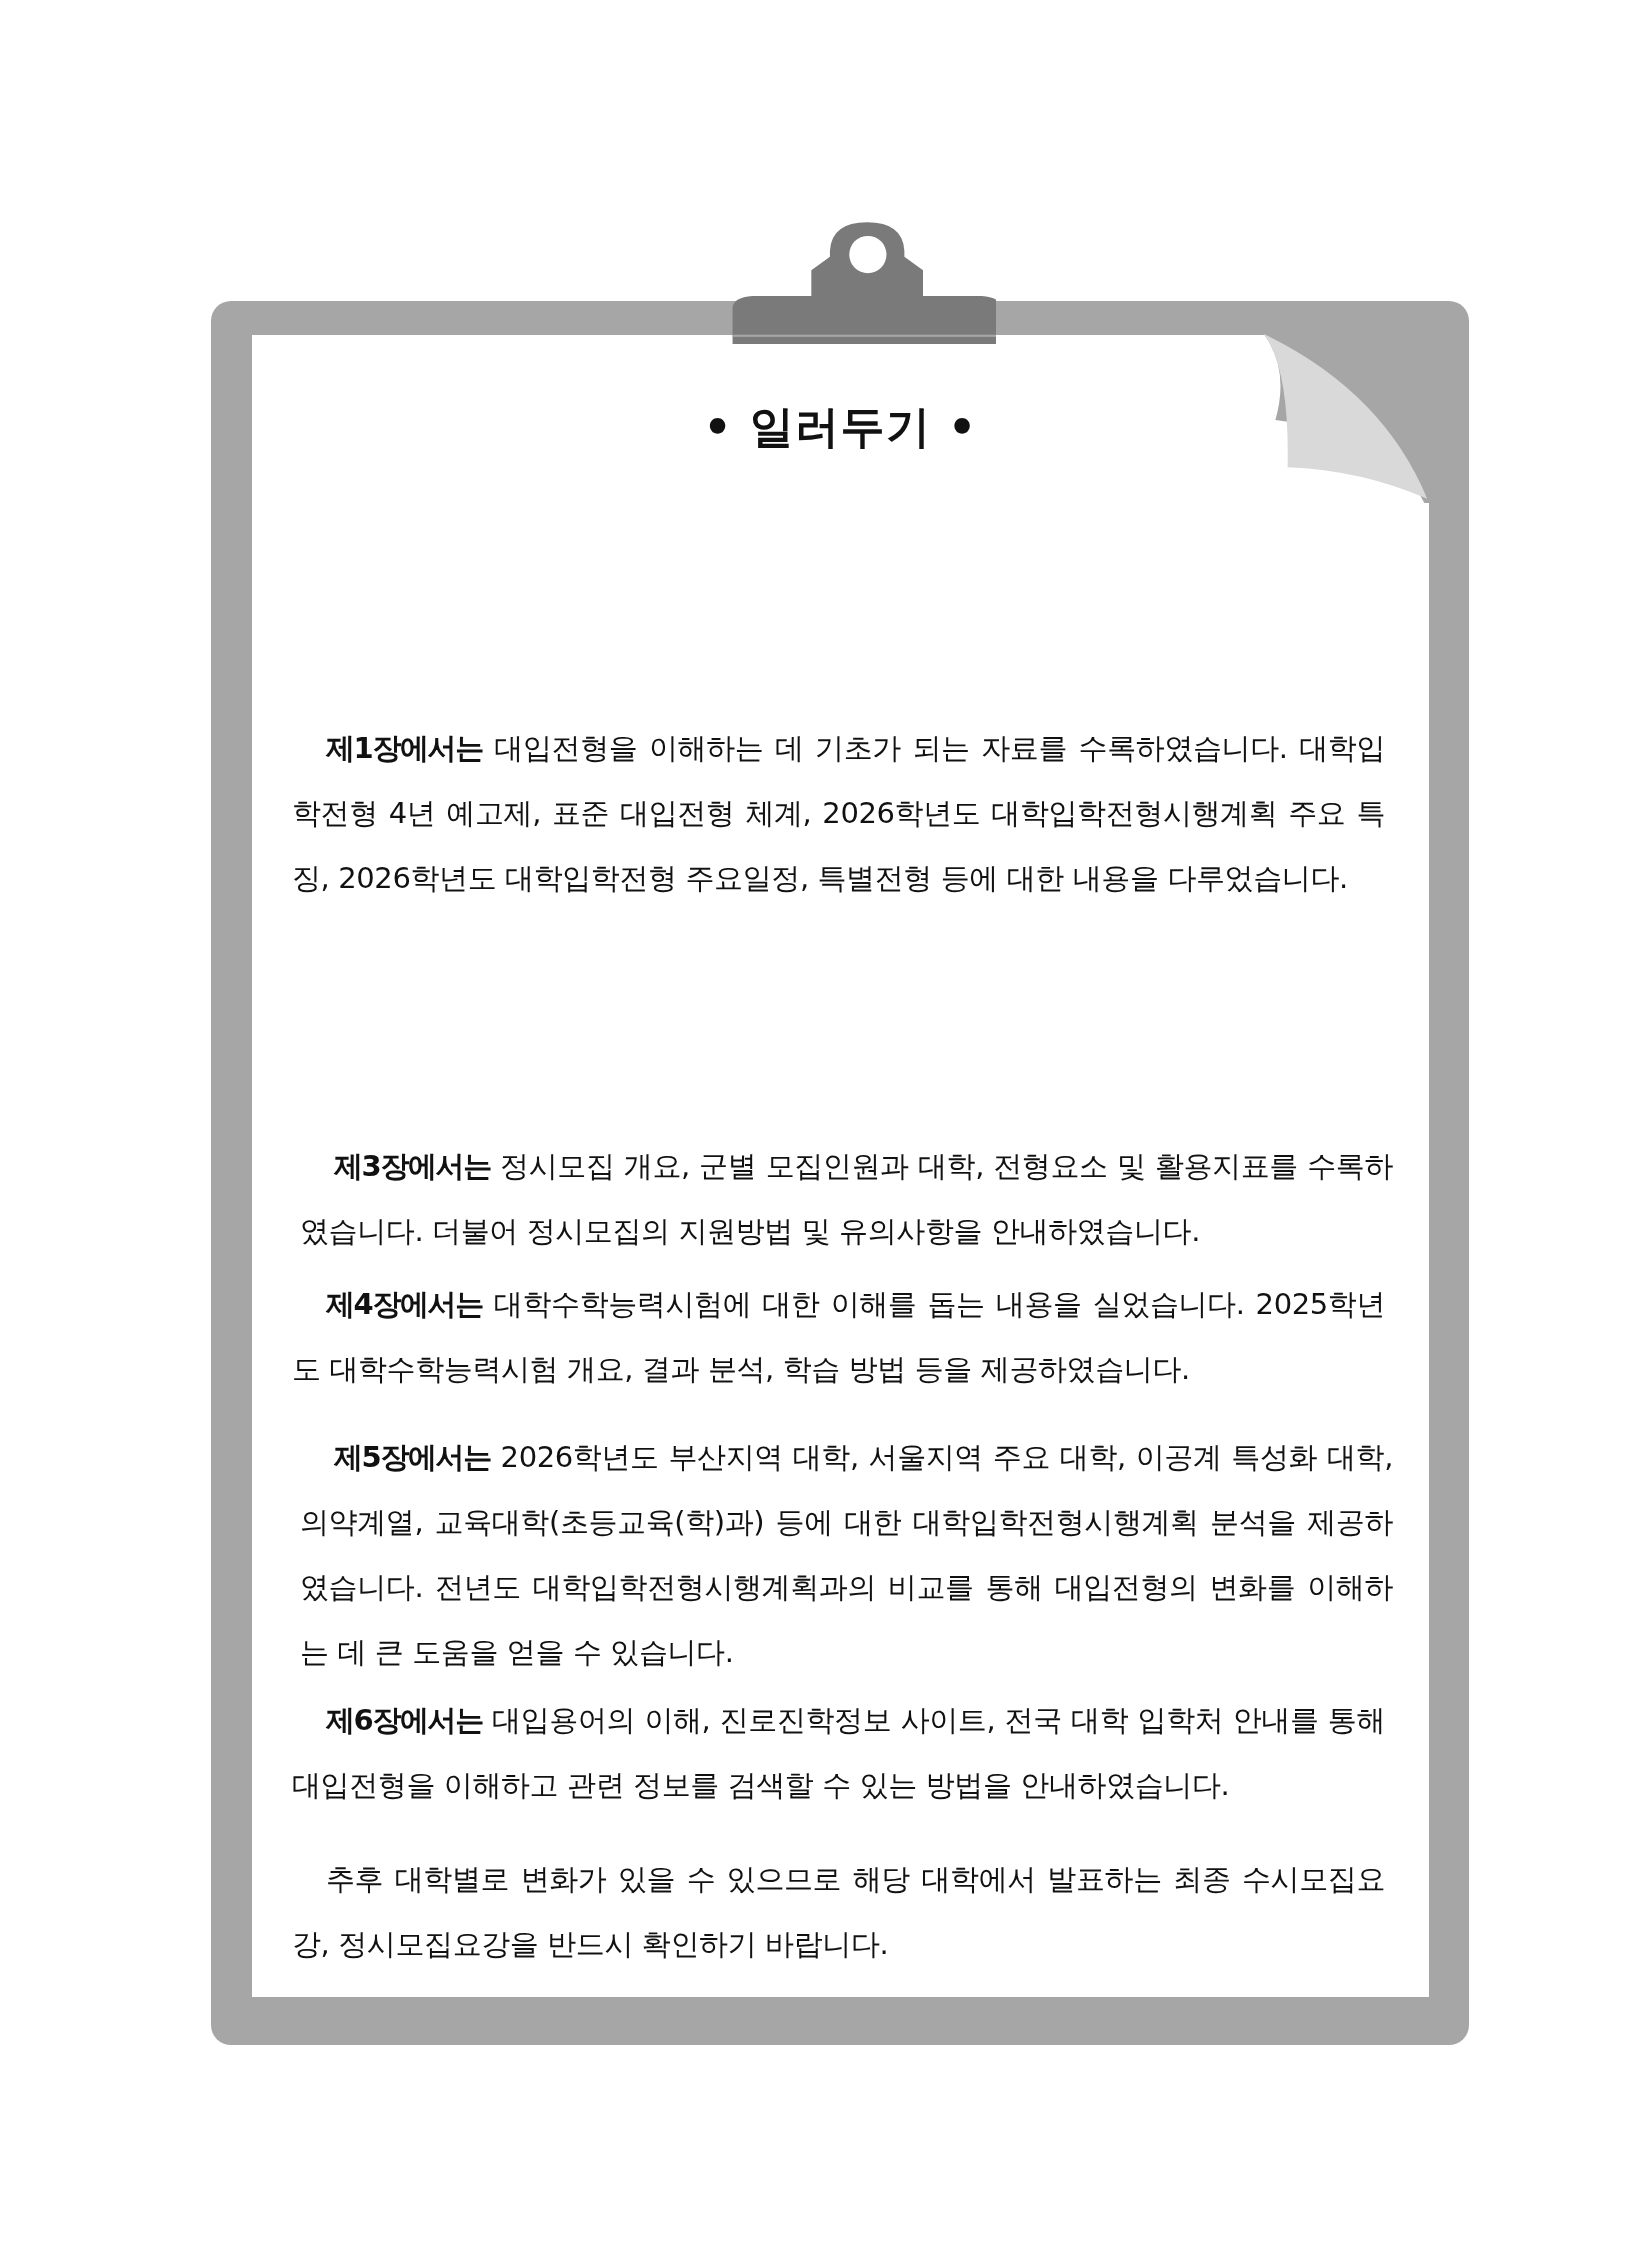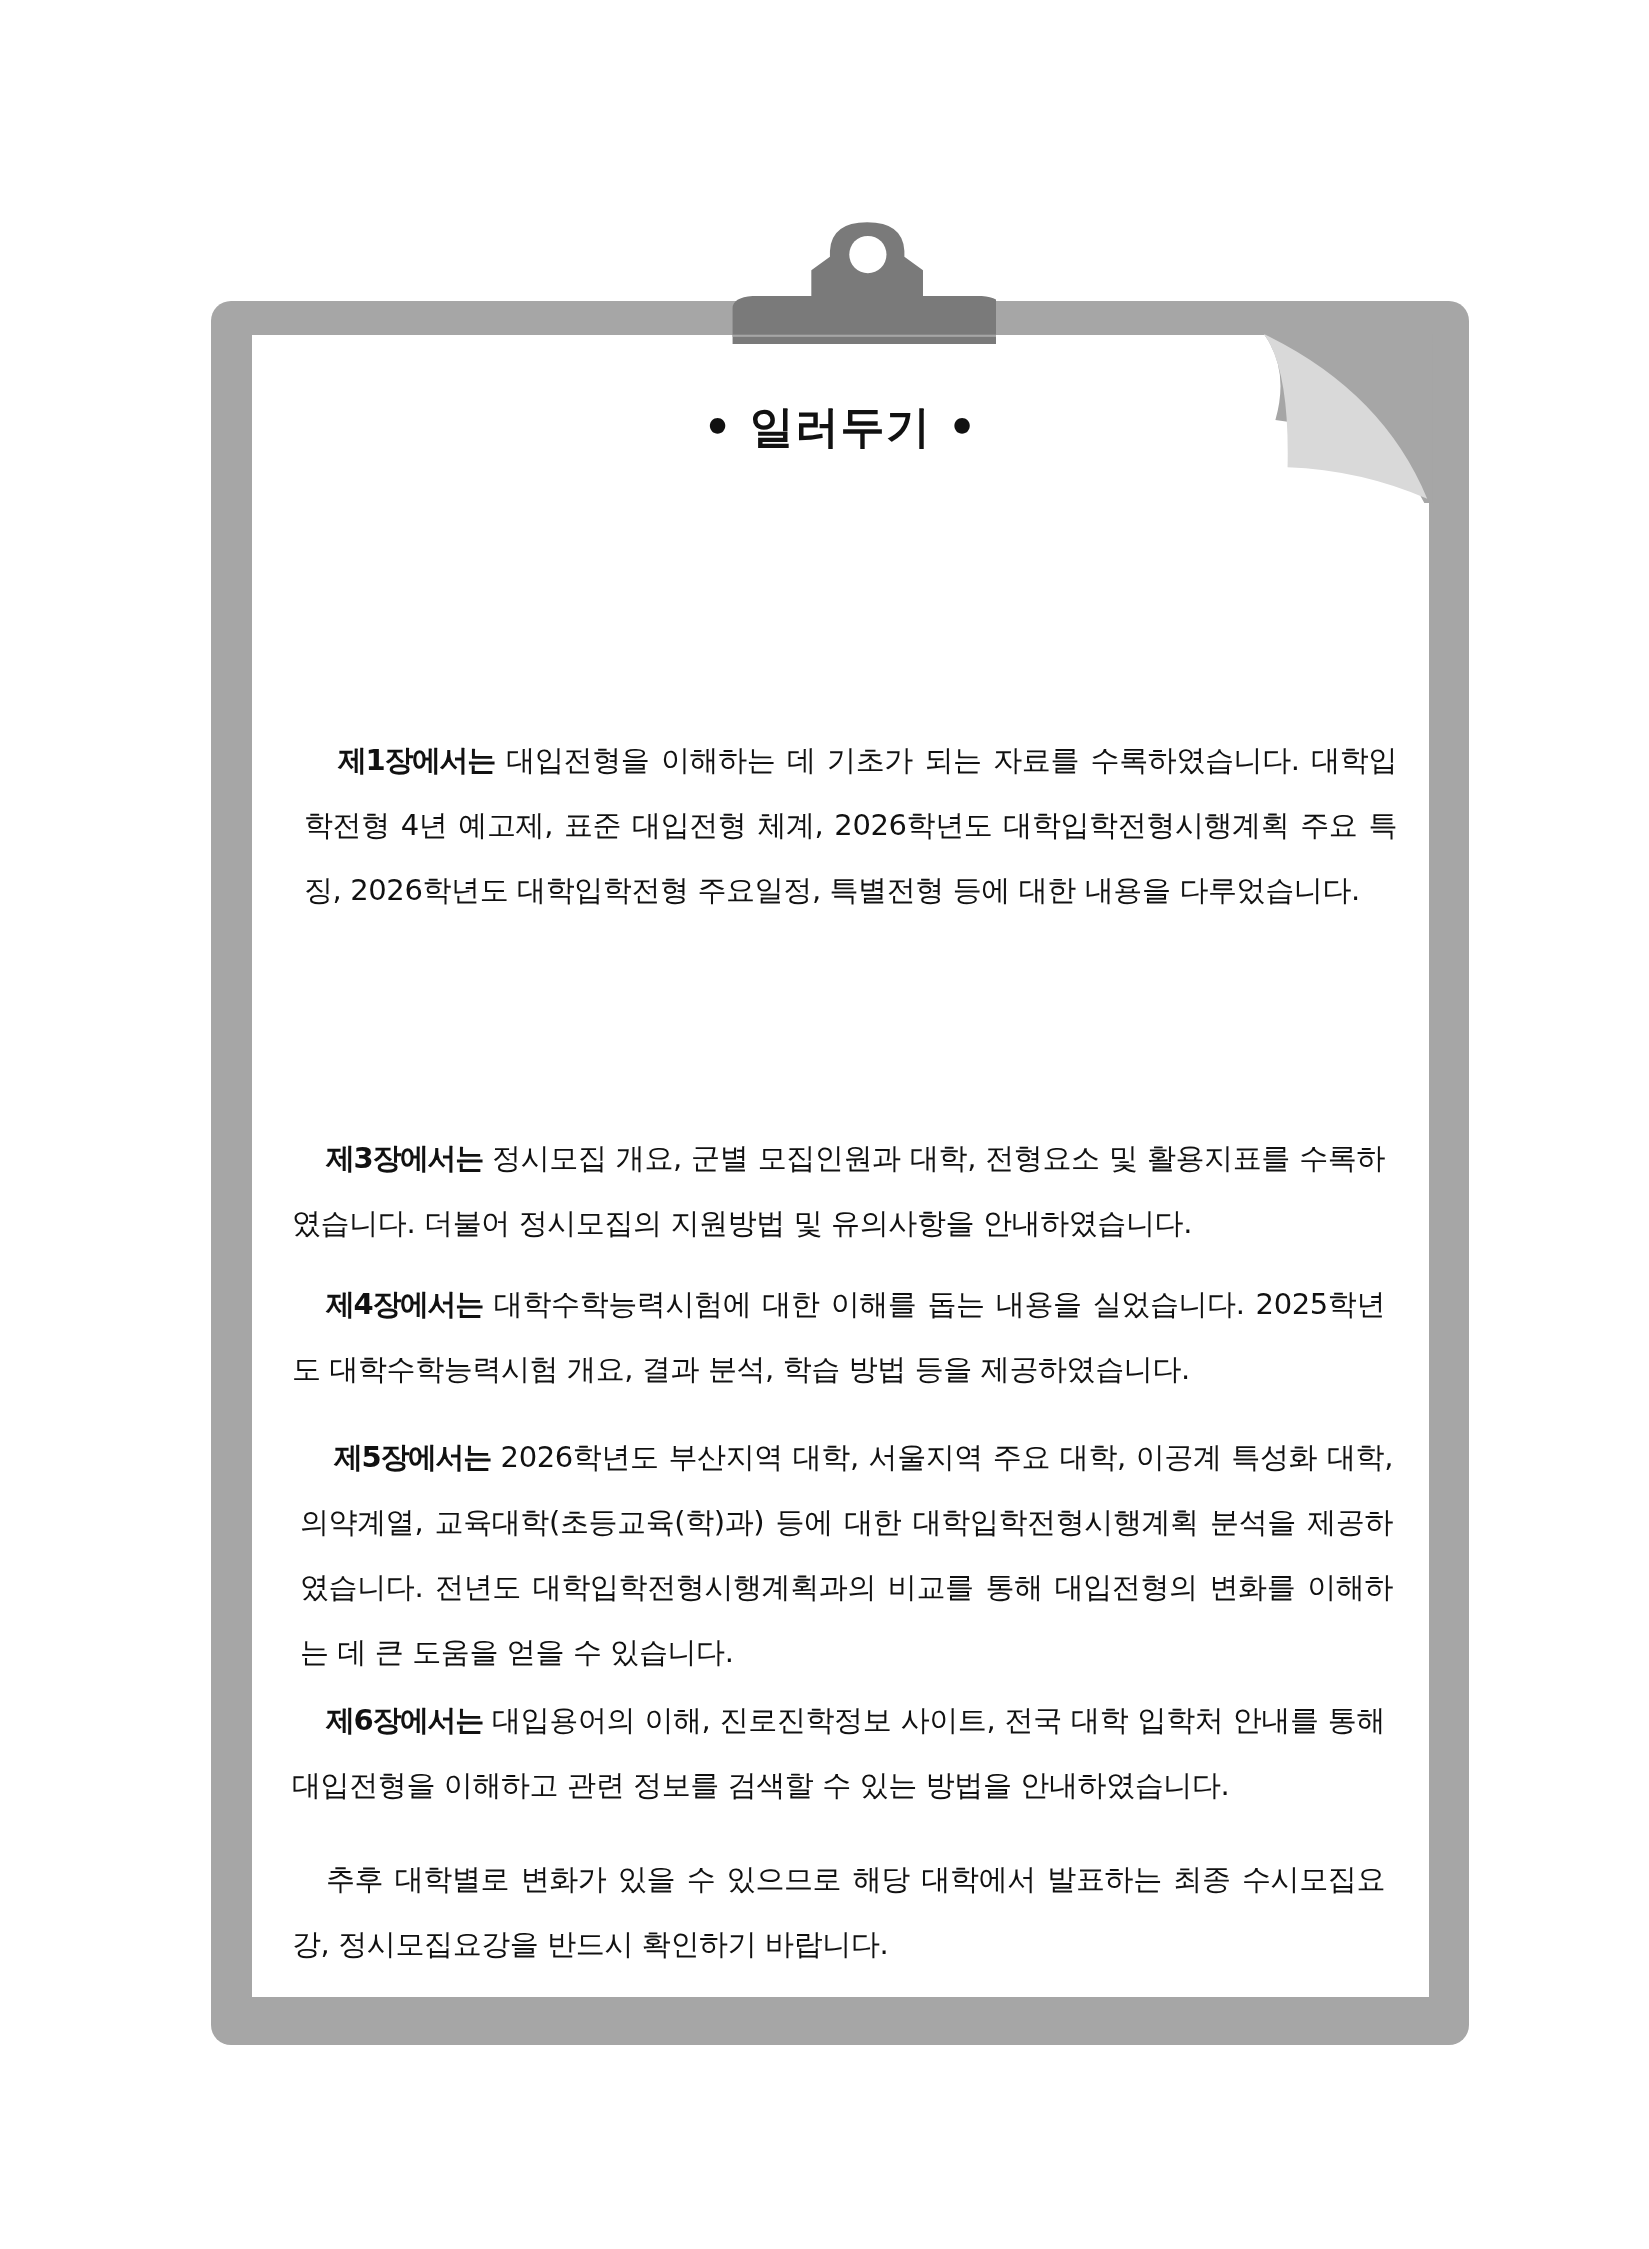--- a/index.html
+++ b/index.html
@@ -32,24 +32,24 @@
 
 <svg class="curl" viewBox="0 0 240 236">
   <path d="M4 0 L240 0 L240 236 L228 236 Q180 140 20 120 Q40 50 4 0 Z" fill="#a6a6a6"></path>
   <path d="M4 0 Q40 50 37 186 Q140 190 232 230 Q170 80 4 0 Z" fill="#d9d9d9"></path>
 </svg>
 
 <div class="content">
   <div class="title">• 일러두기 •</div>
 
 
-  <p class="para" style="top:381px; margin:12px;"><span class="indent"></span><b>제1장에서는</b><span> 대입전형을 이해하는 데 기초가 되는 자료를 수록하였습니다. 대학입학전형 4년 예고제, 표준 대입전형 체계, 2026학년도 대학입학전형시행계획 주요 특징, 2026학년도 대학입학전형 주요일정, 특별전형 등에 대한 내용을 다루었습니다.</span></p>
+  <p class="para" style="top:381px; margin:0;"><span class="indent"></span><b>제1장에서는</b><span> 대입전형을 이해하는 데 기초가 되는 자료를 수록하였습니다. 대학입학전형 4년 예고제, 표준 대입전형 체계, 2026학년도 대학입학전형시행계획 주요 특징, 2026학년도 대학입학전형 주요일정, 특별전형 등에 대한 내용을 다루었습니다.</span></p>
 
 
-  <p class="para" style="top:791px; margin:0;"><span class="indent"></span><b>제3장에서는</b><span> 정시모집 개요, 군별 모집인원과 대학, 전형요소 및 활용지표를 수록하였습니다. 더불어 정시모집의 지원방법 및 유의사항을 안내하였습니다.</span></p>
+  <p class="para" style="top:791px; margin:8px;"><span class="indent"></span><b>제3장에서는</b><span> 정시모집 개요, 군별 모집인원과 대학, 전형요소 및 활용지표를 수록하였습니다. 더불어 정시모집의 지원방법 및 유의사항을 안내하였습니다.</span></p>
 
   <p class="para" style="top:937px; margin:0;"><span class="indent"></span><b>제4장에서는</b><span> 대학수학능력시험에 대한 이해를 돕는 내용을 실었습니다. 2025학년도 대학수학능력시험 개요, 결과 분석, 학습 방법 등을 제공하였습니다.</span></p>
 
   <p class="para" style="top:1082px; margin:8px;"><span class="indent"></span><b>제5장에서는</b><span> 2026학년도 부산지역 대학, 서울지역 주요 대학, 이공계 특성화 대학, 의약계열, 교육대학(초등교육(학)과) 등에 대한 대학입학전형시행계획 분석을 제공하였습니다. 전년도 대학입학전형시행계획과의 비교를 통해 대입전형의 변화를 이해하는 데 큰 도움을 얻을 수 있습니다.</span></p>
 
   <p class="para" style="top:1353px; margin:0;"><span class="indent"></span><b>제6장에서는</b><span> 대입용어의 이해, 진로진학정보 사이트, 전국 대학 입학처 안내를 통해 대입전형을 이해하고 관련 정보를 검색할 수 있는 방법을 안내하였습니다.</span></p>
 
   <p class="para" style="top:1512px; margin:0;"><span class="indent"></span><span>추후 대학별로 변화가 있을 수 있으므로 해당 대학에서 발표하는 최종 수시모집요강, 정시모집요강을 반드시 확인하기 바랍니다.</span></p>
 </div>
 

